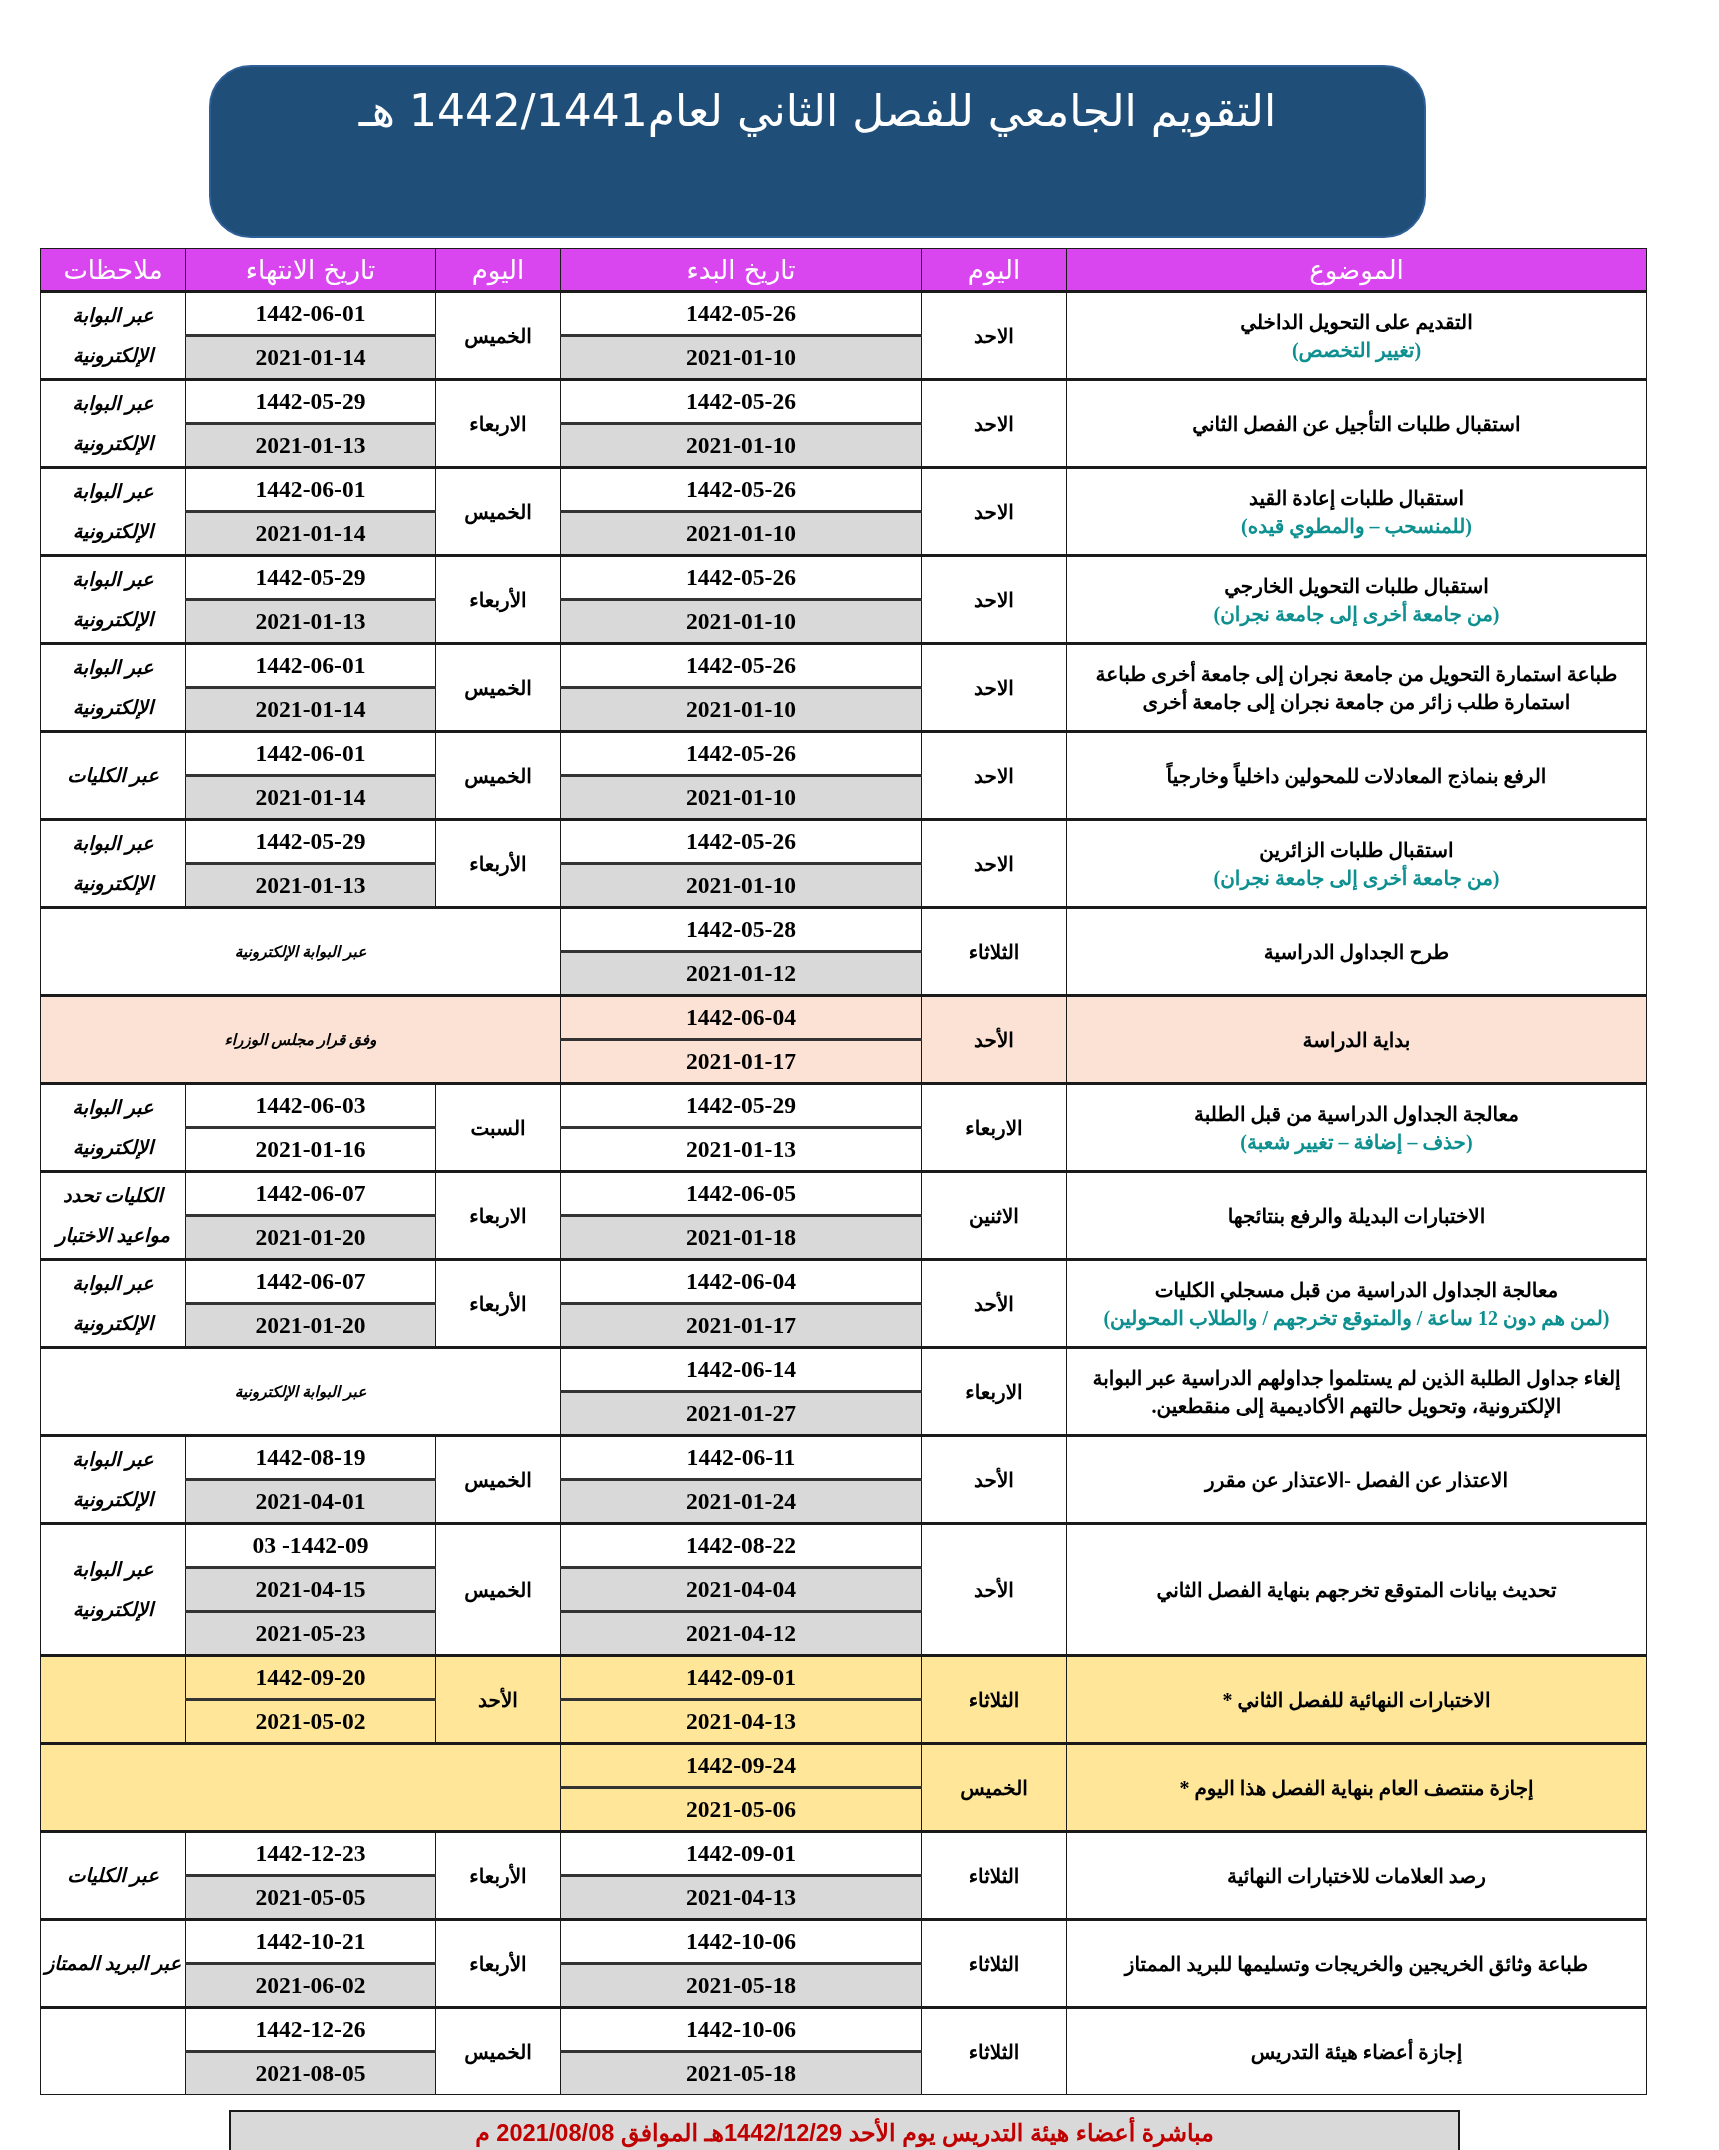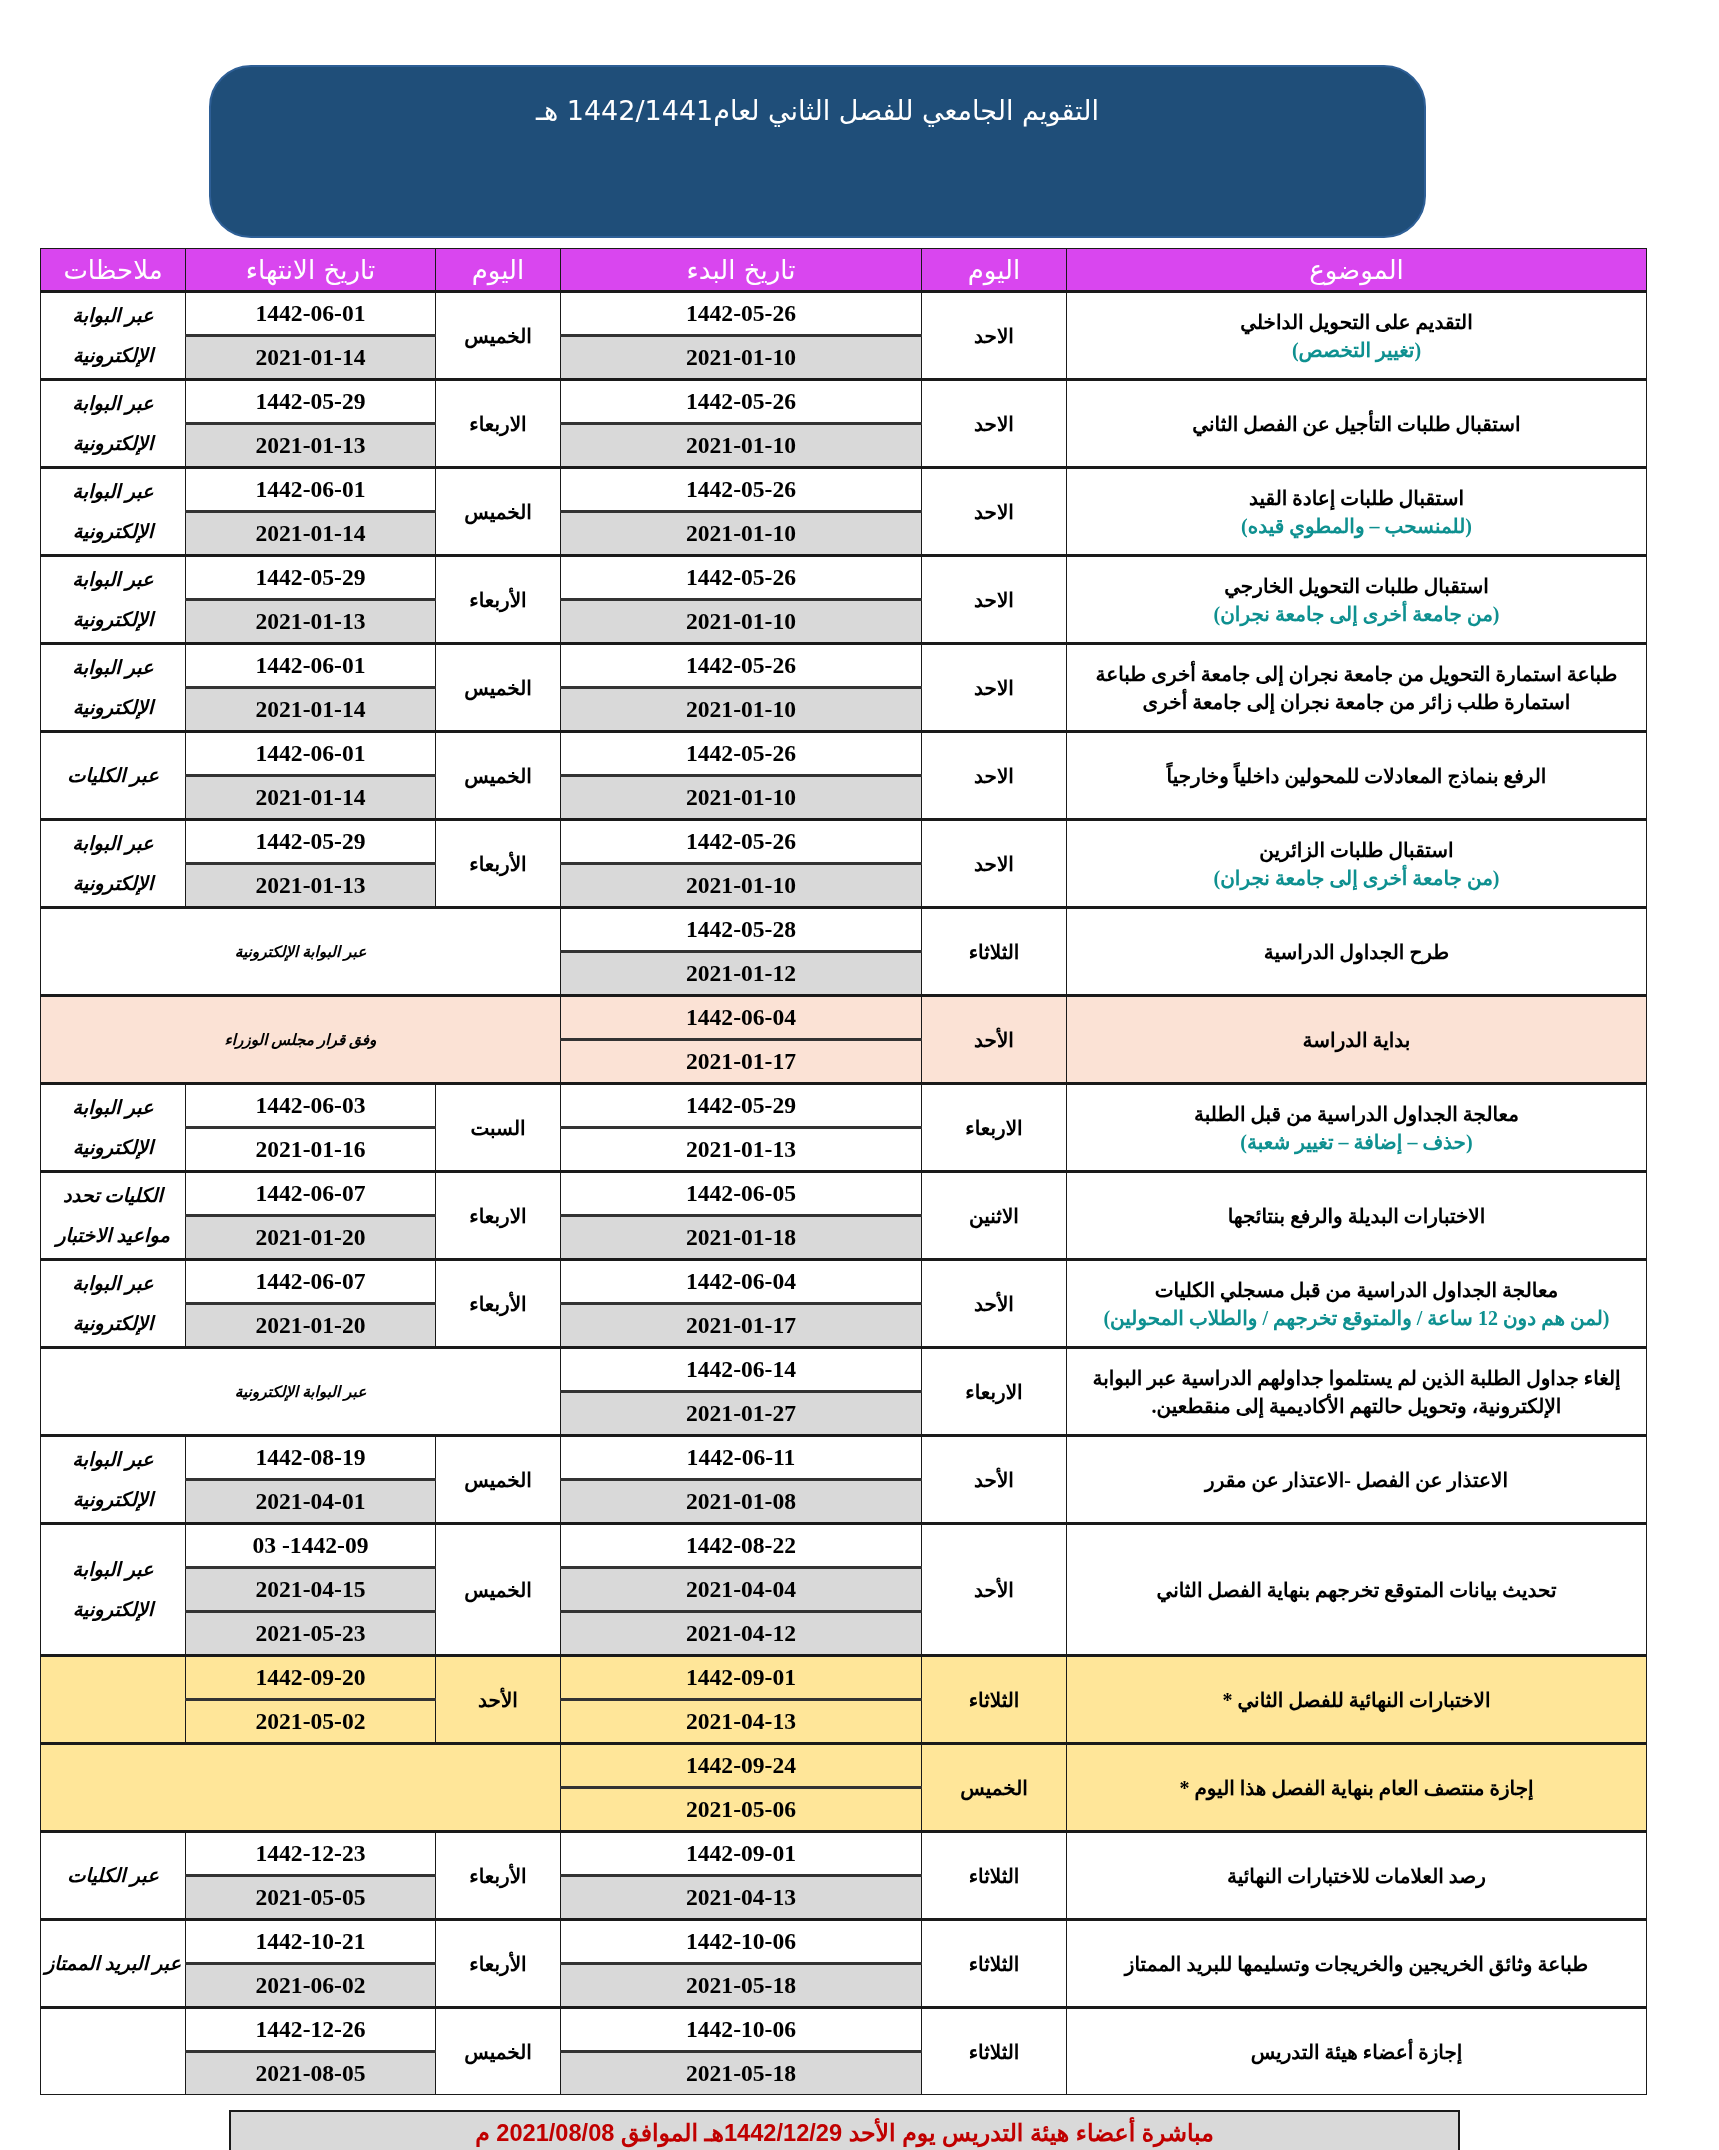--- a/index.html
+++ b/index.html
@@ -1,21 +1,21 @@
 <!DOCTYPE html>
 <html style="font-size:11px"><head>
 <meta charset="utf-8">
 <style>
   html, body { margin: 0; padding: 0; background: #ffffff; }
   body { width: 1720px; height: 2151px; position: relative; overflow: hidden;
          font-family: "DejaVu Sans", sans-serif; }
   .title-box { position: absolute; left: 209px; top: 65px; width: 1217px; height: 173px;
     background: #1f4e79; border: 2.1px solid #2e5f96; border-radius: 42px; box-sizing: border-box;
     color: #ffffff; direction: rtl; text-align: center; }
-  .title-line { font-family: "DejaVu Sans", sans-serif; font-weight: normal; font-size: 27px;
+  .title-line { font-family: "DejaVu Sans", sans-serif; font-weight: normal; font-size: 44px;
     letter-spacing: 9.7px; line-height: 35px; white-space: nowrap; }
   .title-line.l1 { margin-top: 26px; }
   .title-line.l2 { margin-top: 40px; }
 
   table.cal { position: absolute; left: 40px; top: 248px; width: 1605px; border-collapse: collapse;
     direction: rtl; table-layout: fixed; }
   table.cal td, table.cal th { border: 1.4px solid #1a1a1a; padding: 0; text-align: center; vertical-align: middle; }
   table.cal th { background: #d946ef; color: #ffffff; font-weight: normal; font-size: 26px; letter-spacing: 4.2px;
     height: 41px; border-bottom: 3.5px solid #1a1a1a; font-family: "DejaVu Sans", sans-serif; }
   table.cal tr.grp-start td { border-top: 3.5px solid #1a1a1a; }
@@ -246,21 +246,21 @@
         <td class="subject" rowspan="2">
           <div>الاعتذار عن الفصل -الاعتذار عن مقرر</div>
         </td>
         <td class="day" rowspan="2">الأحد</td>
         <td class="date hijri">1442-06-11</td>
         <td class="day" rowspan="2">الخميس</td>
         <td class="date hijri">1442-08-19</td>
         <td class="notes" rowspan="2">عبر البوابة الإلكترونية</td>
       </tr>
       <tr class=" date-sep">
-        <td class="date greg">2021-01-08</td>
+        <td class="date greg">2021-01-24</td>
         <td class="date greg">2021-04-01</td>
       </tr>
       <tr class="grp-start">
         <td class="subject" rowspan="3">
           <div>تحديث بيانات المتوقع تخرجهم بنهاية الفصل الثاني</div>
         </td>
         <td class="day" rowspan="3">الأحد</td>
         <td class="date hijri">1442-08-22</td>
         <td class="day" rowspan="3">الخميس</td>
         <td class="date hijri">1442-09- 03</td>

